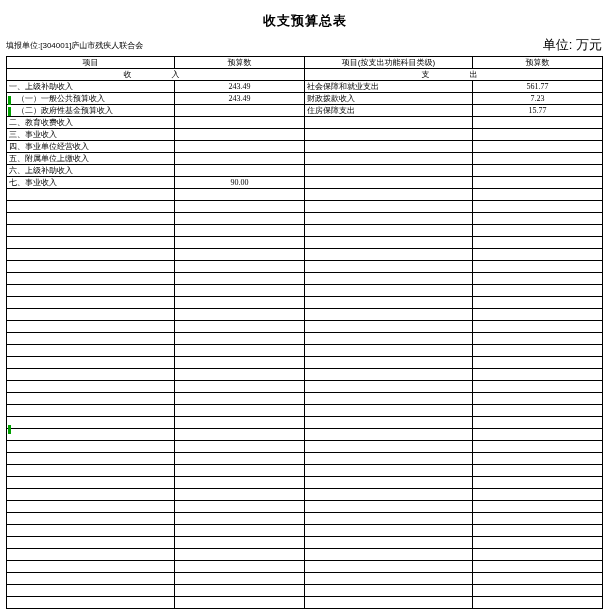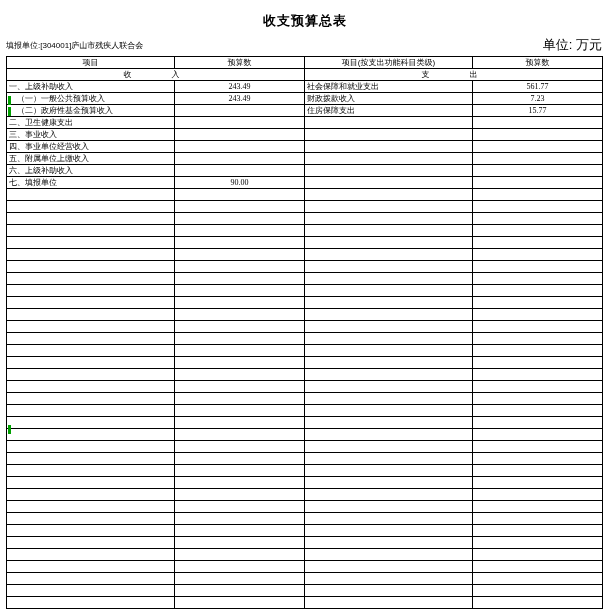--- a/index.html
+++ b/index.html
@@ -115,21 +115,21 @@
           <td class="">财政拨款收入</td>
           <td class="num">7.23</td>
         </tr>
         <tr>
           <td class="">　（二）政府性基金预算收入</td>
           <td class="num"></td>
           <td class="">住房保障支出</td>
           <td class="num">15.77</td>
         </tr>
         <tr>
-          <td class="">二、卫生健康支出</td>
+          <td class="">二、教育收费收入</td>
           <td class="num"></td>
           <td class=""></td>
           <td class="num"></td>
         </tr>
         <tr>
           <td class="">三、事业收入</td>
           <td class="num"></td>
           <td class=""></td>
           <td class="num"></td>
         </tr>
@@ -145,21 +145,21 @@
           <td class=""></td>
           <td class="num"></td>
         </tr>
         <tr>
           <td class="">六、上级补助收入</td>
           <td class="num"></td>
           <td class=""></td>
           <td class="num"></td>
         </tr>
         <tr>
-          <td class="">七、填报单位</td>
+          <td class="">七、事业收入</td>
           <td class="num">90.00</td>
           <td class=""></td>
           <td class="num"></td>
         </tr>
         <tr class="blank">
           <td>&nbsp;</td>
           <td>&nbsp;</td>
           <td>&nbsp;</td>
           <td>&nbsp;</td>
         </tr>

